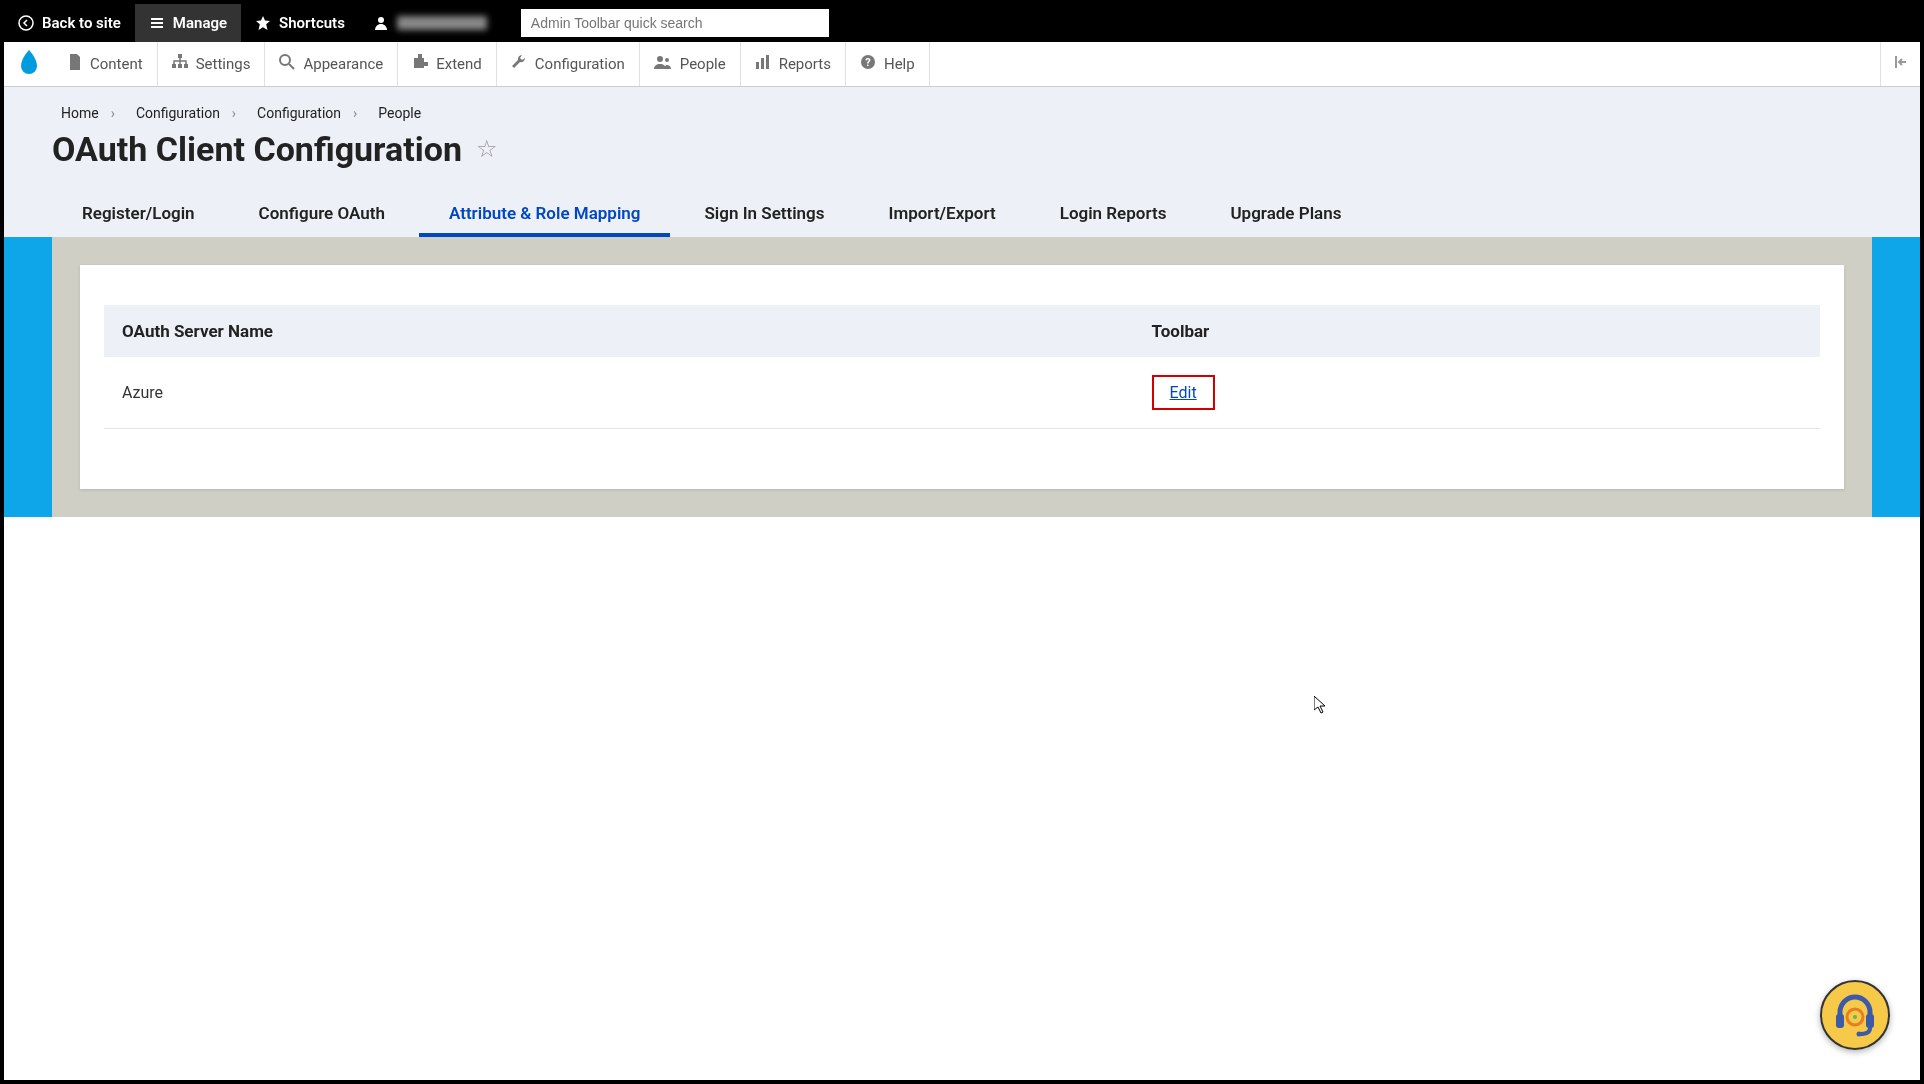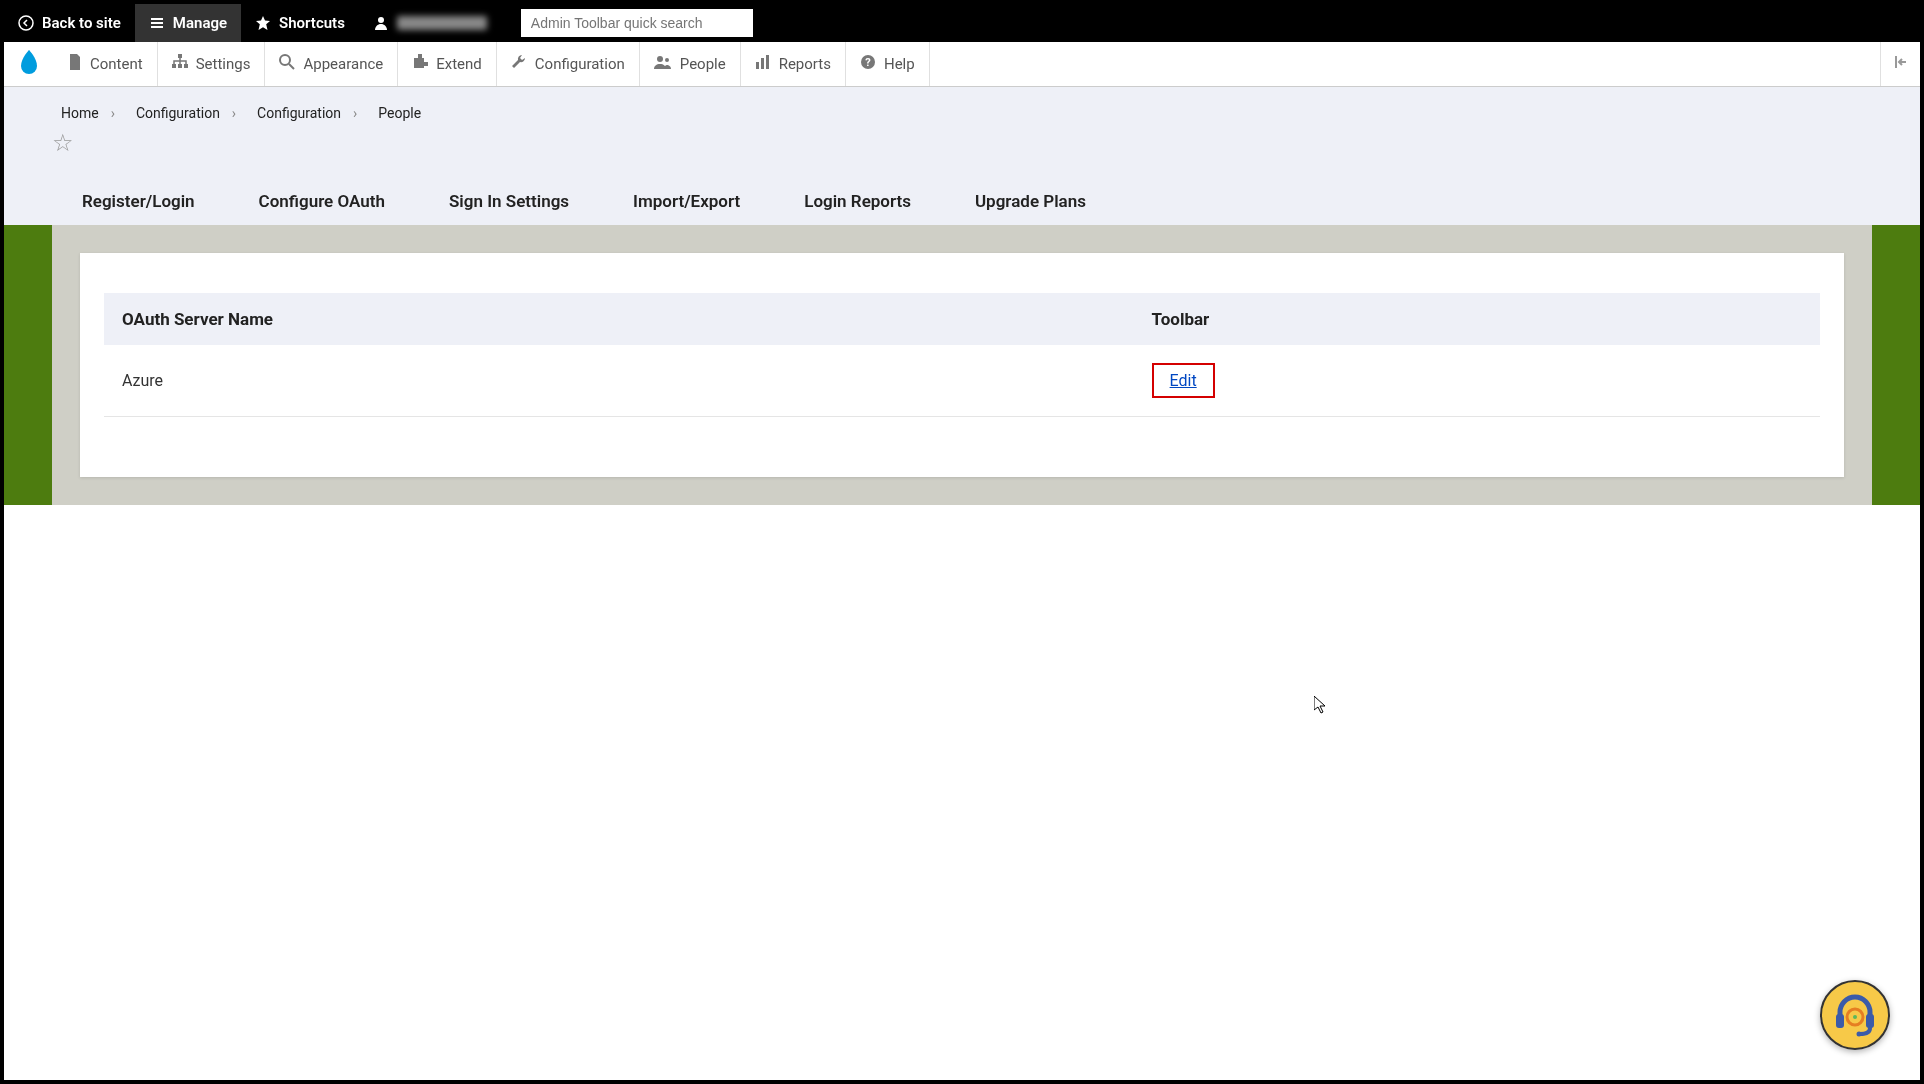--- a/index.html
+++ b/index.html
@@ -5,21 +5,21 @@
   * { box-sizing: border-box; margin: 0; padding: 0; }
   body { font-family: -apple-system, BlinkMacSystemFont, "Segoe UI", Roboto, sans-serif; background: #fff; color: #222; width: 1924px; height: 1084px; overflow: hidden; position: relative; border: 4px solid #000; }
   
   
   .toolbar-top { background: #000; height: 38px; display: flex; align-items: center; color: #fff; font-size: 15px; }
   .toolbar-top .item { display: flex; align-items: center; padding: 0 14px; height: 100%; cursor: pointer; gap: 8px; }
   .toolbar-top .item.active { background: #333; }
   .toolbar-top .icon { display: inline-flex; align-items: center; justify-content: center; }
   .toolbar-top .username { filter: blur(3px); background: #888; width: 90px; height: 14px; border-radius: 2px; }
   .toolbar-search { margin-left: 20px; }
-  .toolbar-search input { width: 232px; height: 28px; padding: 0 10px; border: none; font-size: 14px; background: #fff; }
+  .toolbar-search input { width: 308px; height: 28px; padding: 0 10px; border: none; font-size: 14px; background: #fff; }
   
   
   .toolbar-admin { background: #fff; height: 45px; display: flex; align-items: center; border-bottom: 1px solid #ccc; font-size: 15px; color: #555; }
   .toolbar-admin .drupal-logo { width: 50px; display: flex; align-items: center; justify-content: center; }
   .toolbar-admin .item { display: flex; align-items: center; padding: 0 14px; height: 100%; cursor: pointer; gap: 8px; border-right: 1px solid #e0e0e0; }
   .toolbar-admin .item:first-of-type { border-left: 1px solid #e0e0e0; }
   .toolbar-admin .spacer { flex: 1; }
   .toolbar-admin .collapse-btn { width: 40px; height: 100%; display: flex; align-items: center; justify-content: center; border-left: 1px solid #e0e0e0; color: #999; cursor: pointer; }
   
   
@@ -30,21 +30,21 @@
   .page-title-row { display: flex; align-items: center; gap: 14px; margin-top: 8px; }
   .page-title { font-size: 34px; font-weight: 700; color: #222; }
   .star-icon { color: #999; font-size: 24px; }
   
   
   .tabs { display: flex; margin-top: 24px; gap: 4px; }
   .tabs .tab { padding: 10px 30px; font-size: 17px; font-weight: 600; color: #222; cursor: pointer; border-bottom: 4px solid transparent; }
   .tabs .tab.active { color: #0047c2; border-bottom-color: #0047c2; }
   
   
-  .content-outer { background: #4d7c0f; padding: 0 48px; }
+  .content-outer { background: #0ea5e9; padding: 0 48px; }
   .content-gray { background: #cfcfc6; padding: 28px; margin: 0; }
   .content-card { background: #fff; padding: 40px 24px 60px 24px; box-shadow: 0 1px 3px rgba(0,0,0,0.12); }
   
   
   .mapping-table { width: 100%; border-collapse: collapse; }
   .mapping-table thead th { background: #eef0f7; text-align: left; padding: 16px 18px; font-size: 17px; font-weight: 700; color: #222; }
   .mapping-table tbody td { padding: 18px; font-size: 16px; color: #333; border-bottom: 1px solid #e5e5e5; }
   .edit-box { display: inline-block; border: 2px solid #d40000; padding: 6px 16px; }
   .edit-link { color: #0047c2; text-decoration: underline; cursor: pointer; font-size: 16px; }
   
@@ -179,25 +179,27 @@
   <div class="breadcrumb">
     <a>Home</a>
     <span class="sep">›</span>
     <a>Configuration</a>
     <span class="sep">›</span>
     <a>Configuration</a>
     <span class="sep">›</span>
     <a>People</a>
   </div>
   <div class="page-title-row">
+    <h1 class="page-title">OAuth Client Configuration</h1>
     <span class="star-icon">☆</span>
   </div>
   <div class="tabs">
     <div class="tab">Register/Login</div>
     <div class="tab">Configure OAuth</div>
+    <div class="tab active">Attribute &amp; Role Mapping</div>
     <div class="tab">Sign In Settings</div>
     <div class="tab">Import/Export</div>
     <div class="tab">Login Reports</div>
     <div class="tab">Upgrade Plans</div>
   </div>
 </div>
 
 <div class="content-outer">
   <div class="content-gray">
     <div class="content-card">

